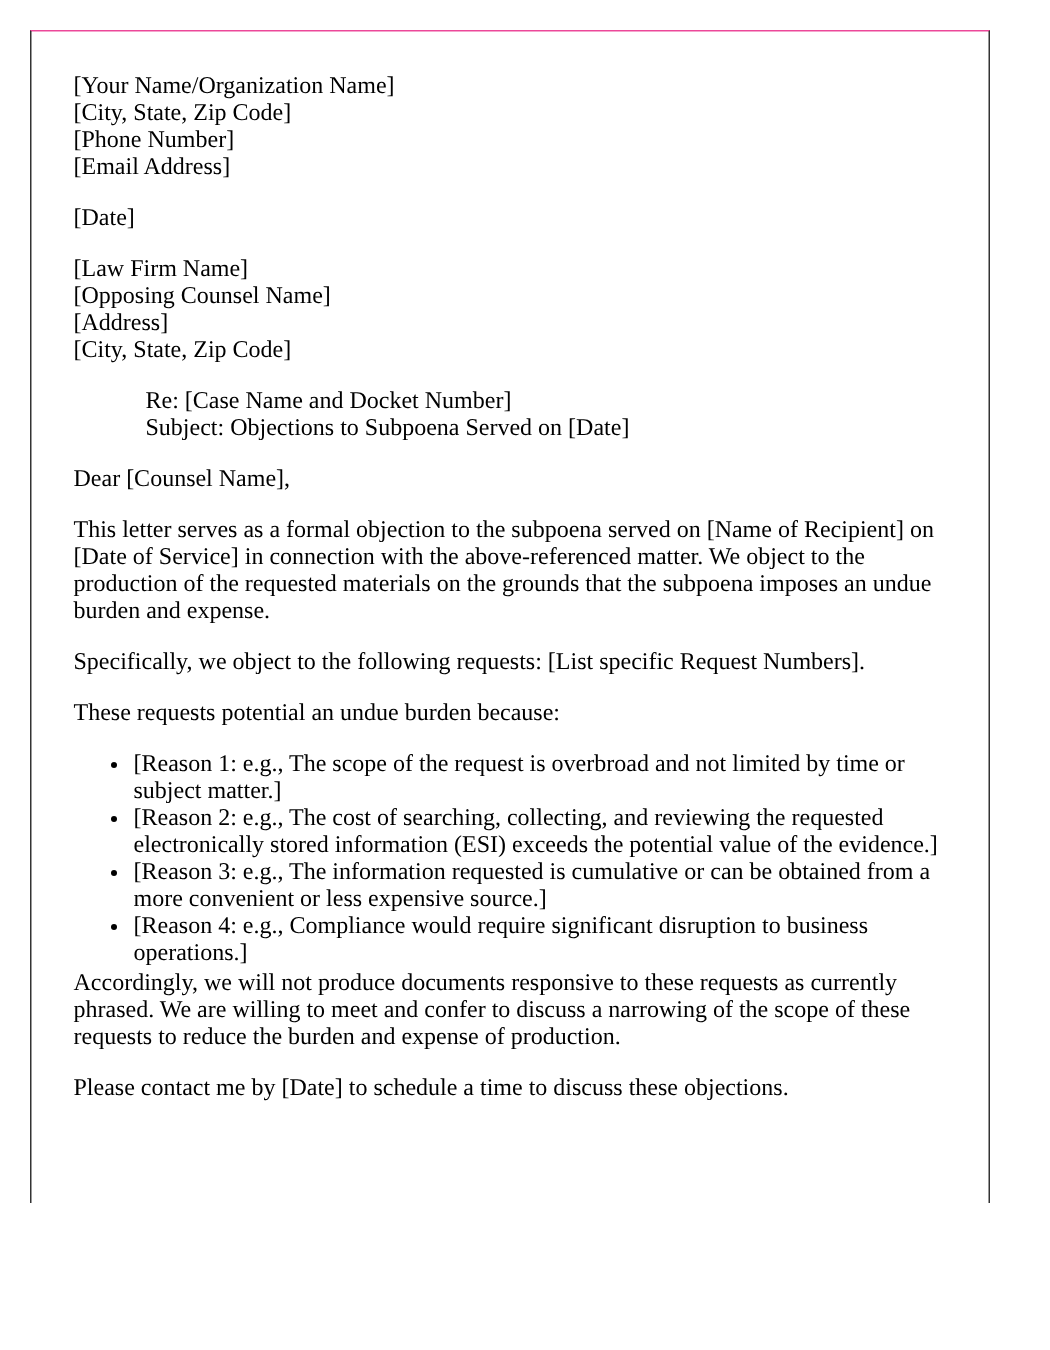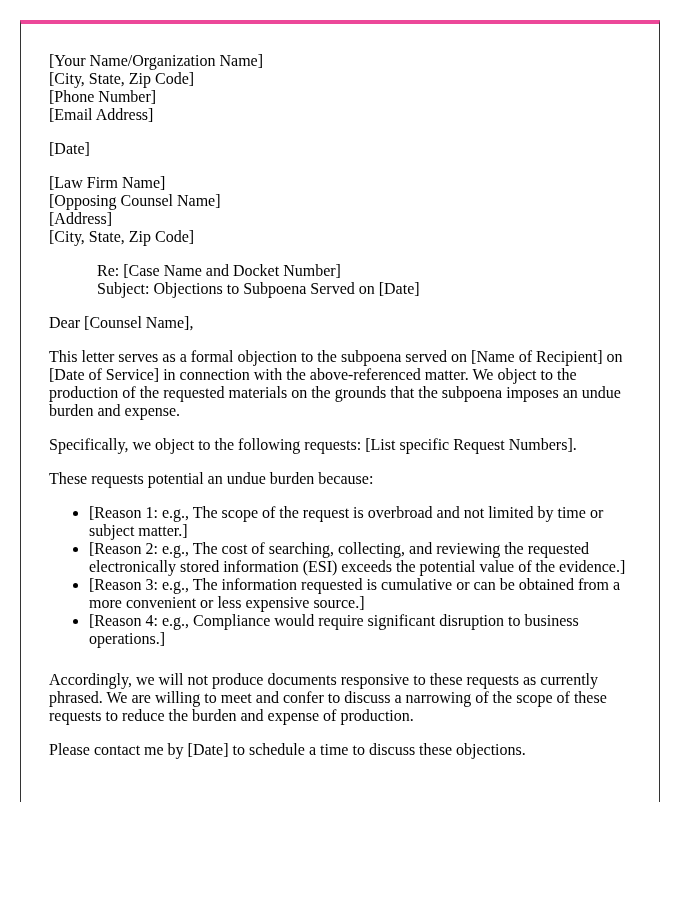--- a/index.html
+++ b/index.html
@@ -18,36 +18,36 @@
     color: #000000;
   }
   .page {
     position: absolute;
     left: 20px;
     top: 20px;
     width: 640px;
     height: 782px;
     border-left: 1px solid #333333;
     border-right: 1px solid #333333;
-    border-top: 4px solid #ec4899;
+    border-top: 1px solid #ec4899;
     box-sizing: border-box;
     overflow: hidden;
   }
   .content {
     position: absolute;
     left: 28px;
     top: 28px;
     width: 590px;
   }
   .block { margin: 0 0 16px 0; }
   .line { display: block; white-space: nowrap; }
   .bold { font-weight: normal; margin-left: 48px; }
   p { margin: 0 0 16px 0; }
   ul {
-    margin: 0 0 23px 0;
+    margin: 0 0 2px 0;
     padding-left: 40px;
   }
   ul li {
     margin: 0;
     list-style: disc;
   }
 </style>
 </head>
 <body>
 

